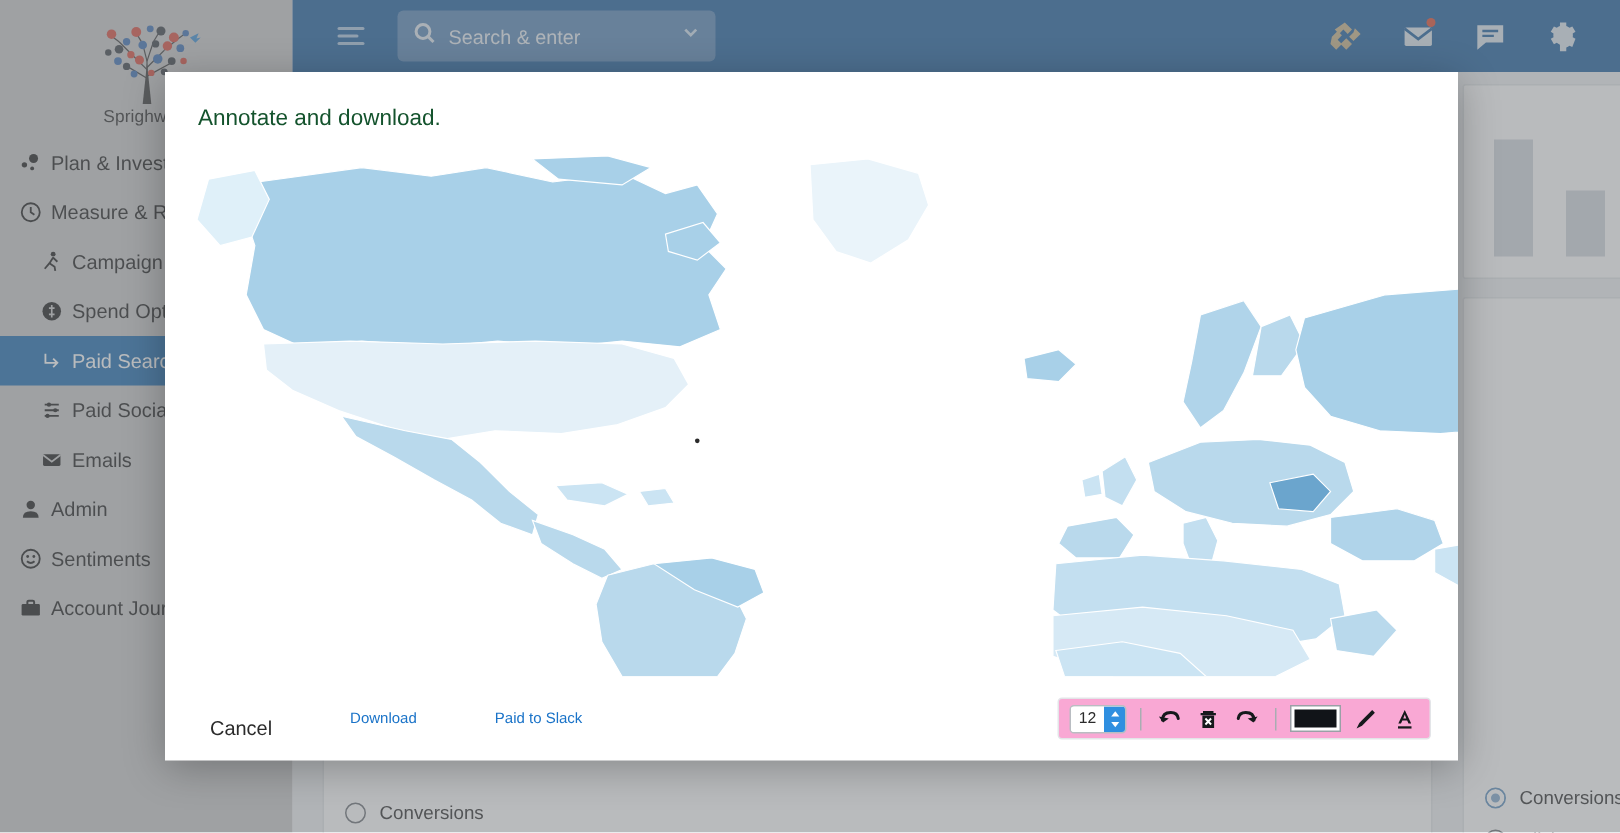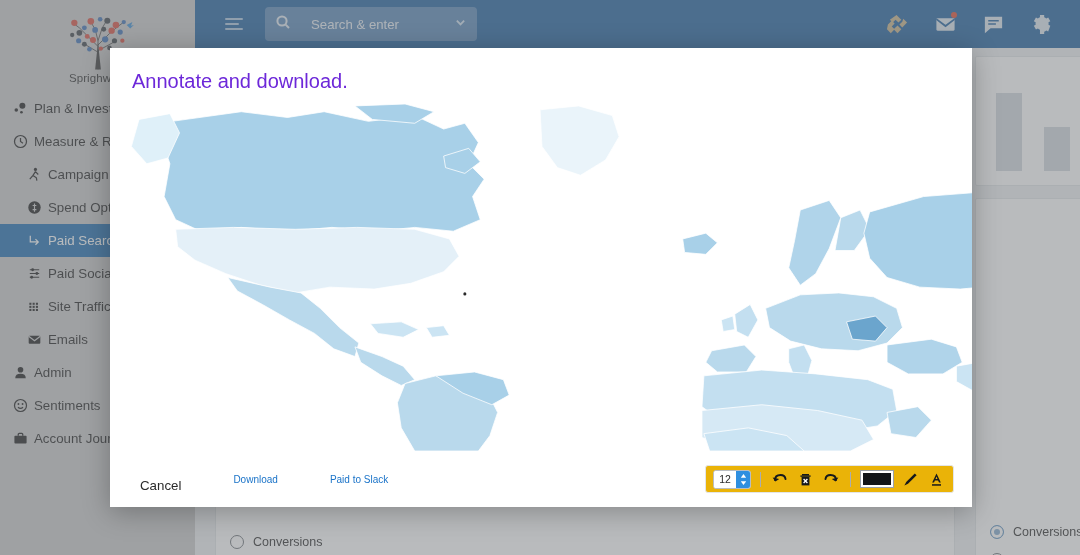--- a/index.html
+++ b/index.html
@@ -46,21 +46,21 @@
     background: #1c5e9e; display: flex; align-items: center;
   }
   .hamburger { width: 18px; margin-left: 30px; cursor: pointer; }
   .hamburger span {
     display: block; height: 2px; background: #a9c4dd; margin: 3px 0; border-radius: 1px;
   }
   .hamburger span:nth-child(2){ width: 14px; }
   .searchbox {
     margin-left: 22px; width: 212px; height: 34px; border-radius: 4px;
     background: rgba(255,255,255,.26);
-    display: flex; align-items: center; padding: 0 10px; gap: 20px;
+    display: flex; align-items: center; padding: 0 10px; gap: 8px;
   }
   .search-ico svg { width: 16px; height: 16px; stroke: #dfe8f1; fill: none; stroke-width: 2; }
   .search-ph { flex: 1; font-size: 13.2px; color: #e8eef4; }
   .search-caret svg { width: 13px; height: 13px; stroke: #cfe0ef; fill: none; stroke-width: 2.2; }
   .topbar-actions {
     margin-left: auto; display: flex; align-items: center; gap: 22px; padding-right: 26px;
   }
   .tb-ico { position: relative; width: 26px; height: 26px; display:flex; align-items:center; justify-content:center; cursor: pointer; }
   .tb-ico svg { width: 23px; height: 23px; }
   .badge-dot {
@@ -91,39 +91,39 @@
   
   .dim { position: absolute; inset: 0; background: rgba(120,124,128,.52); }
 
   
   .modal {
     position: absolute; left: 110px; top: 48px; width: 862px; height: 459px;
     background: #ffffff; box-shadow: 0 5px 26px rgba(0,0,0,.28);
     display: flex; flex-direction: column; overflow: hidden;
   }
   .modal-title {
-    padding: 22px 0 0 22px; font-size: 20px; color: #6d28d9; height: 56px;
+    padding: 22px 0 0 22px; font-size: 15px; color: #14532d; height: 56px;
   }
   .modal-body { flex: 1; position: relative; overflow: hidden; background: #fff; }
   .modal-map { position: absolute; inset: 0; }
   .modal-map svg { width: 100%; height: 100%; display: block; }
   .modal-footer {
     height: 56px; display: flex; align-items: center; padding: 0 18px 0 22px; gap: 0;
   }
   .btn-cancel {
     font-size: 13.3px; color: #2b2b2b; background: none; border: 0;
     cursor: pointer; padding: 6px 8px; font-family: inherit; margin-top: 13px;
   }
   .btn-link {
     font-size: 10px; color: #1a73c8; background: none; border: 0;
     cursor: pointer; padding: 6px 8px; font-family: inherit; margin-left: 36px;
   }
   .annot-toolbar {
     margin-left: auto; display: flex; align-items: center; gap: 7px;
-    background: #eab308; border: 1px solid #e3e5e8; border-radius: 3px;
+    background: #f9a8d4; border: 1px solid #e3e5e8; border-radius: 3px;
     padding: 4px 7px; height: 28px;
   }
   .stepper {
     display: flex; align-items: center; height: 19px;
     border: 1px solid #b9bdc2; border-radius: 3px; overflow: hidden; background: #fff;
   }
   .stepper input {
     width: 22px; height: 17px; border: 0; outline: 0; text-align: center;
     font-size: 10.5px; font-family: inherit; color: #2a2a2a; background: #fff;
   }
@@ -250,36 +250,20 @@
                 <circle cx="6" cy="4" r="1.5"></circle>
                 <circle cx="10.5" cy="8" r="1.5"></circle>
                 <circle cx="5" cy="12" r="1.5"></circle>
               </svg>
             </span>
           <span>Paid Social</span>
         </div>
         <div class="nav-item sub">
           <span class="nav-ico">
               <svg viewBox="0 0 16 16">
-                <rect x="2.5" y="4" width="2.2" height="2.2"></rect>
-                <rect x="6" y="4" width="2.2" height="2.2"></rect>
-                <rect x="9.5" y="4" width="2.2" height="2.2"></rect>
-                <rect x="2.5" y="7.3" width="2.2" height="2.2"></rect>
-                <rect x="6" y="7.3" width="2.2" height="2.2"></rect>
-                <rect x="9.5" y="7.3" width="2.2" height="2.2"></rect>
-                <rect x="2.5" y="10.6" width="2.2" height="2.2"></rect>
-                <rect x="6" y="10.6" width="2.2" height="2.2"></rect>
-                <rect x="9.5" y="10.6" width="2.2" height="2.2"></rect>
-              </svg>
-            </span>
-          <span>Site Traffic</span>
-        </div>
-        <div class="nav-item sub">
-          <span class="nav-ico">
-              <svg viewBox="0 0 16 16">
                 <rect x="1.8" y="4" width="12.4" height="8.4" rx="1"></rect>
                 <path d="M1.8 4.6 L8 9.4 L14.2 4.6" fill="none" stroke="#c8c8c8" stroke-width="1.3"></path>
               </svg>
             </span>
           <span>Emails</span>
         </div>
         <div class="nav-item">
           <span class="nav-ico">
               <svg viewBox="0 0 16 16">
                 <circle cx="8" cy="5" r="3"></circle>

